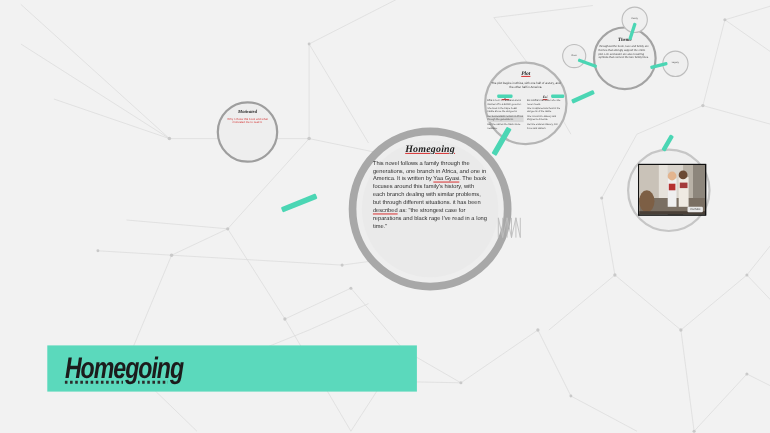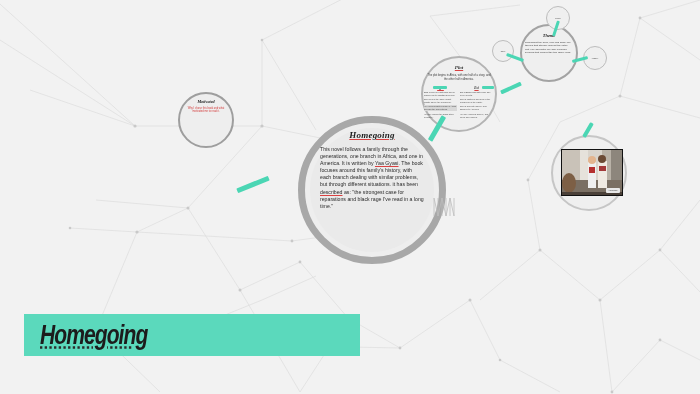--- a/index.html
+++ b/index.html
@@ -1,21 +1,21 @@
 <!DOCTYPE html>
 <html><head>
 <meta charset="utf-8">
 <style>
   html,body{margin:0;padding:0;}
   body{
     width:700px;height:394px;overflow:hidden;position:relative;
     background:#f2f2f2;
     font-family:"Liberation Sans", sans-serif;
   }
-  #canvas{position:absolute;inset:0;width:634px;height:394px;}
+  #canvas{position:absolute;inset:0;width:634px;height:394px;margin-left:19px;}
   .net{position:absolute;inset:0;width:700px;height:394px;pointer-events:none;}
 
   
   .node{position:absolute;border-radius:50%;box-sizing:border-box;}
 
   
   #center-node{
     left:298px;top:116px;width:148px;height:148px;
     border:7px solid #a8a8a8;border-radius:50%;
     background:#eeeeee;box-sizing:border-box;

